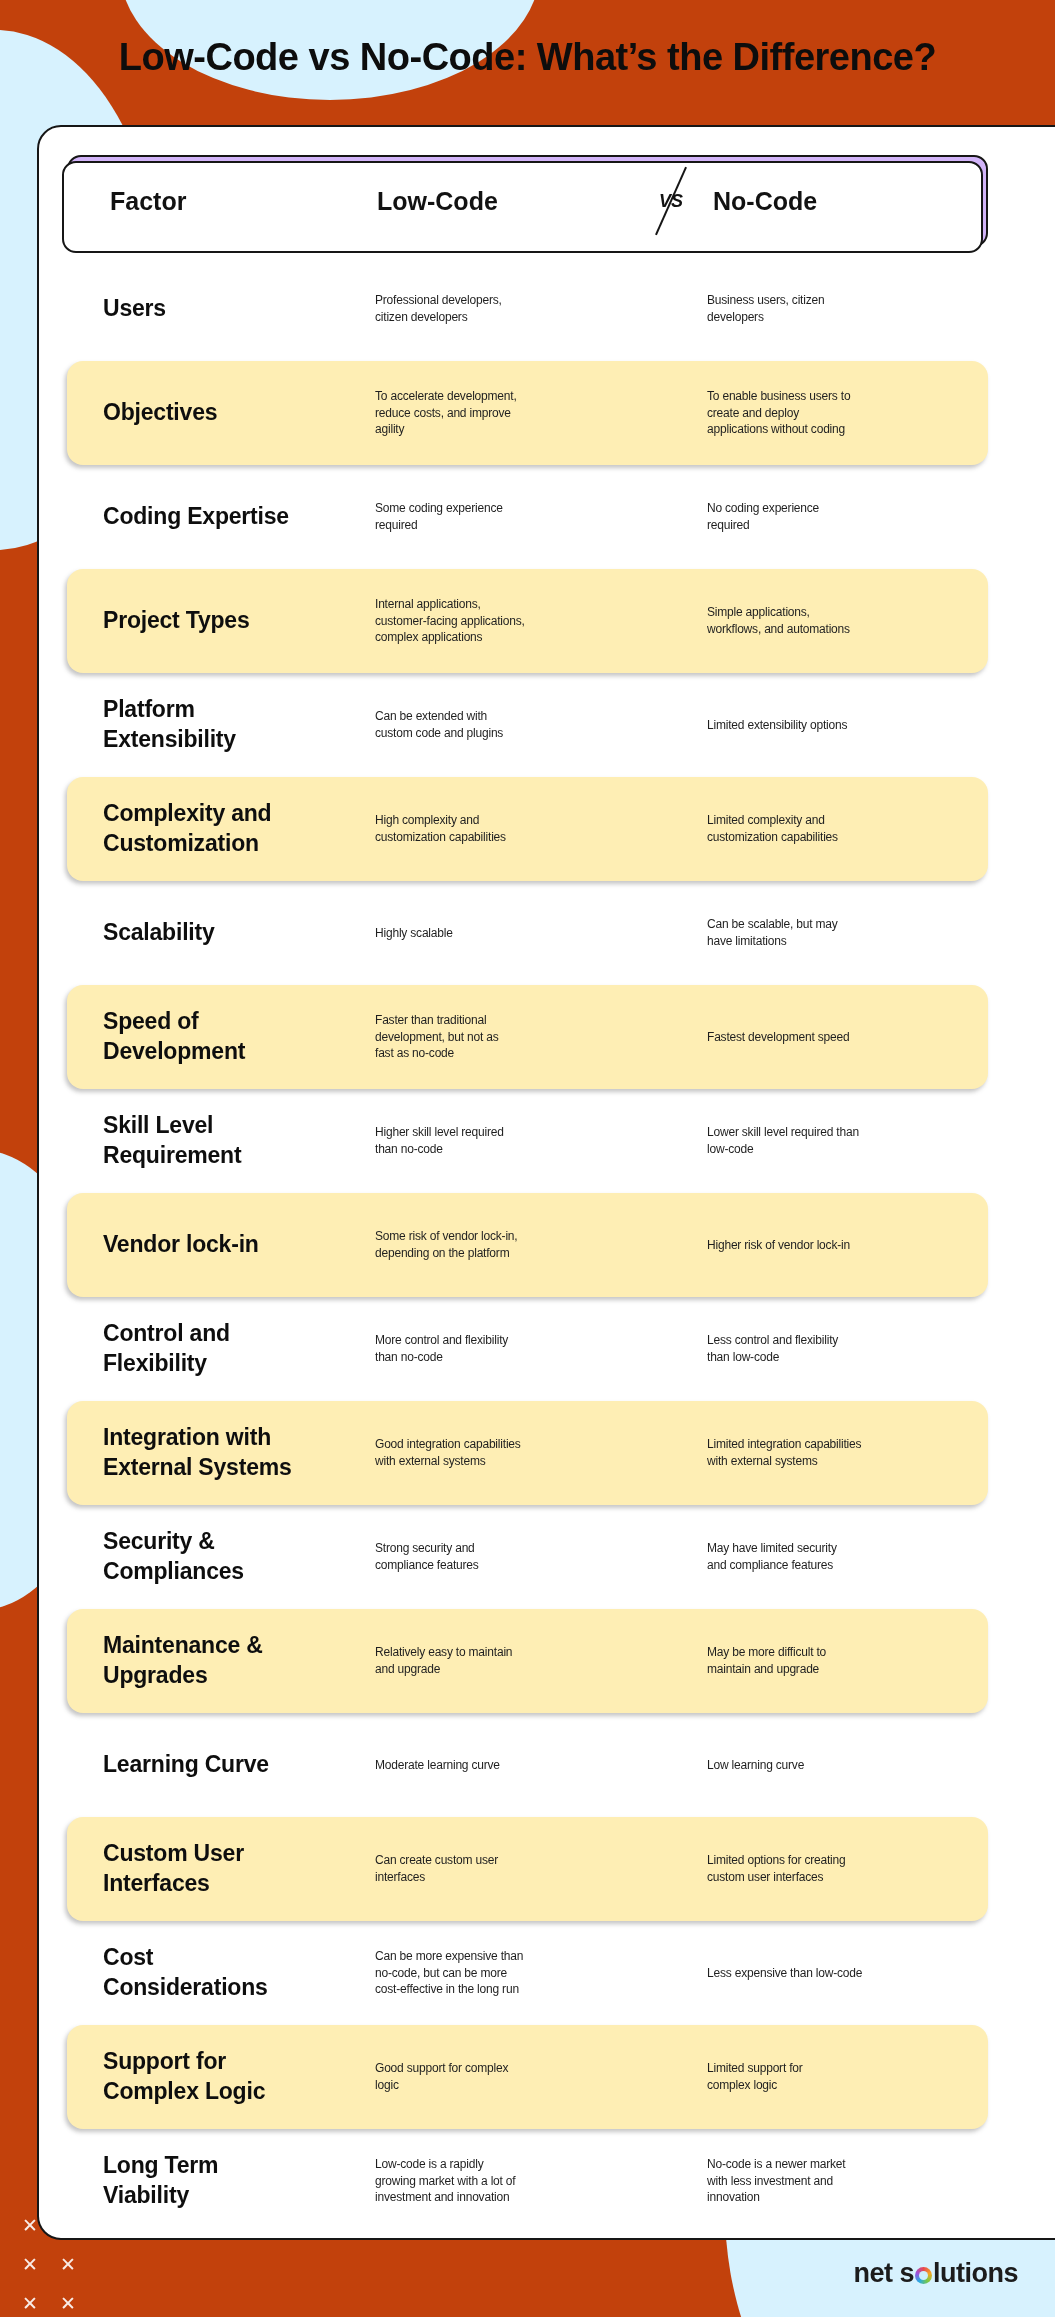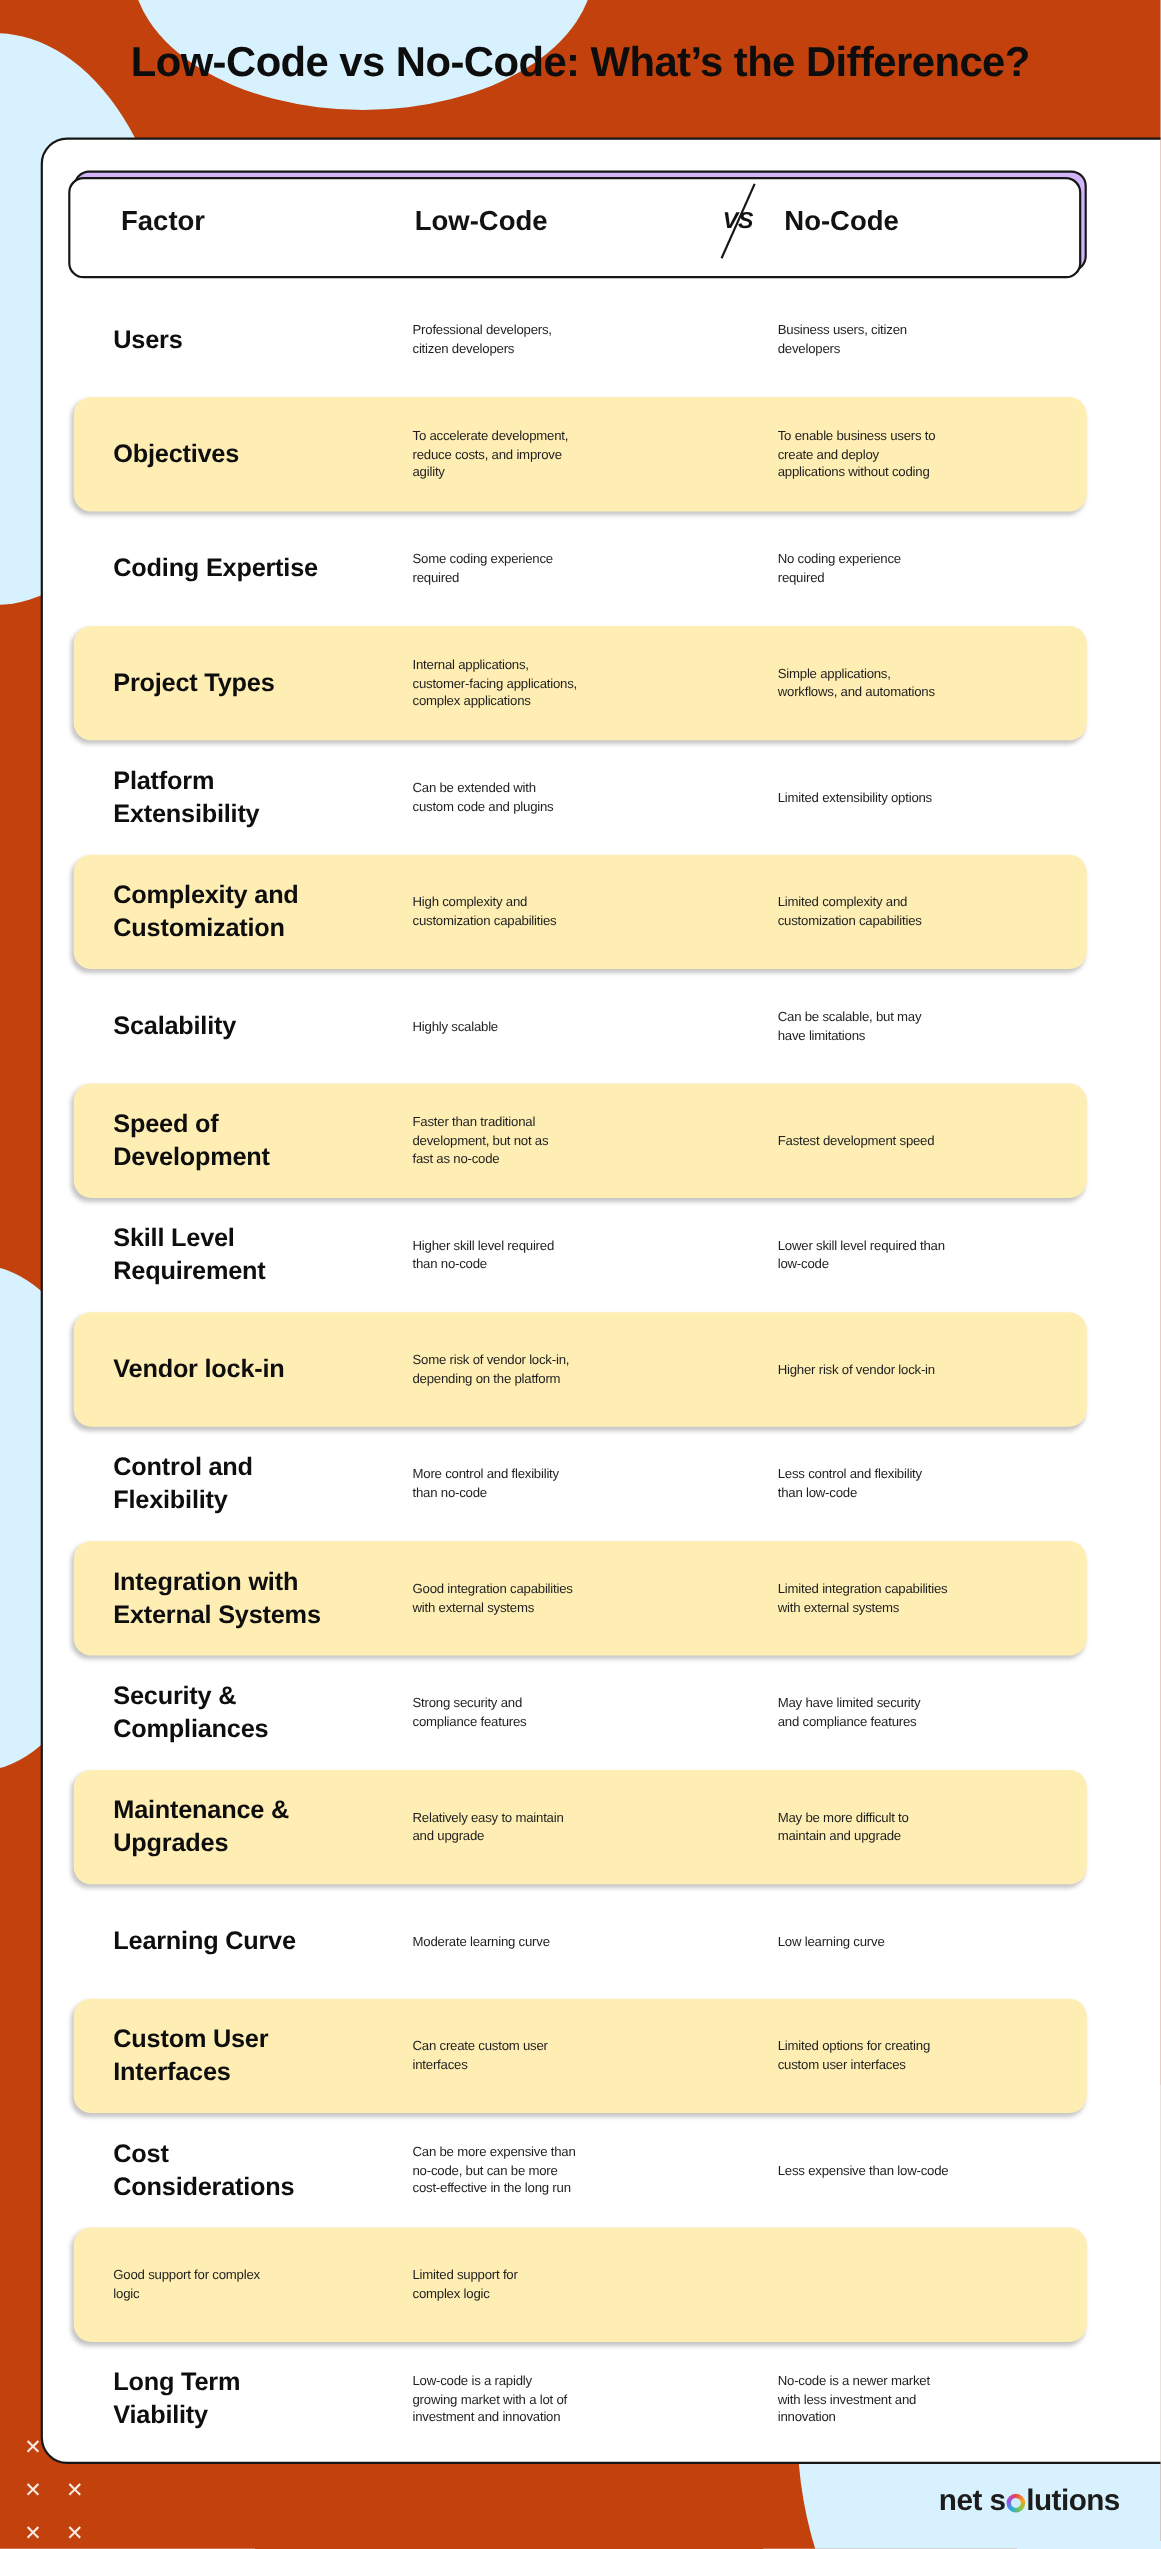--- a/index.html
+++ b/index.html
@@ -66,21 +66,21 @@
     background: #ffffff;
     border: 2px solid #161616;
     border-radius: 14px;
     z-index: -1;
   }
   .vs-wrap {
     position: relative;
     justify-self: center;
     font-style: italic;
     font-weight: 800;
-    font-size: 21px;
+    font-size: 18px;
     padding: 0 6px;
   }
   .vs-slash {
     position: absolute;
     left: 50%; top: 50%;
     width: 2px; height: 74px;
     background: #161616;
     transform: translate(-50%,-50%) rotate(24deg);
   }
   .vs-label { position: relative; }
@@ -302,20 +302,22 @@
         </div>
         <div class="row">
           <div class="cell factor">Cost
 Considerations</div>
           <div class="cell low">Can be more expensive than
 no-code, but can be more
 cost-effective in the long run</div>
           <div class="cell no">Less expensive than low-code</div>
         </div>
         <div class="row yellow">
+          <div class="cell factor">Support for
+Complex Logic</div>
           <div class="cell low">Good support for complex
 logic</div>
           <div class="cell no">Limited support for
 complex logic</div>
         </div>
         <div class="row">
           <div class="cell factor">Long Term
 Viability</div>
           <div class="cell low">Low-code is a rapidly
 growing market with a lot of

